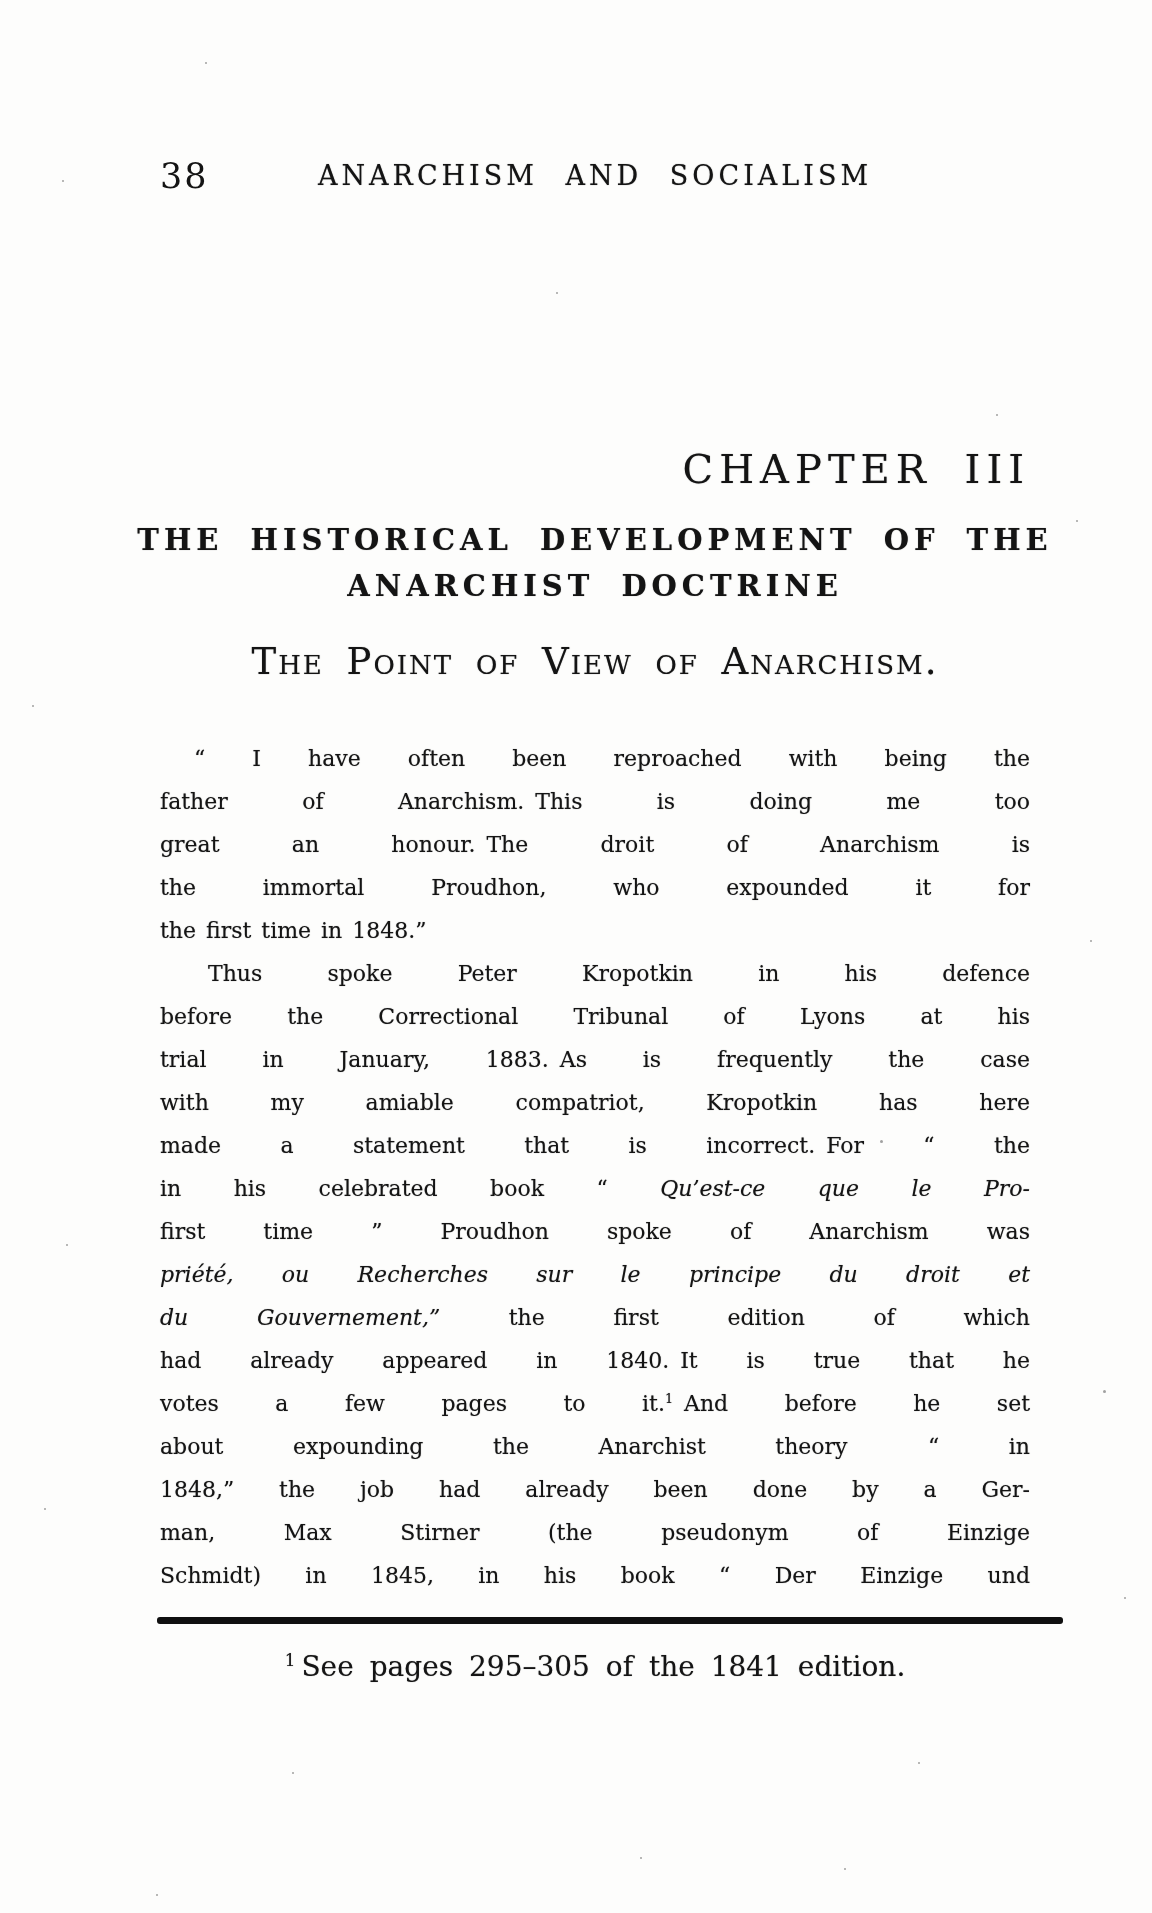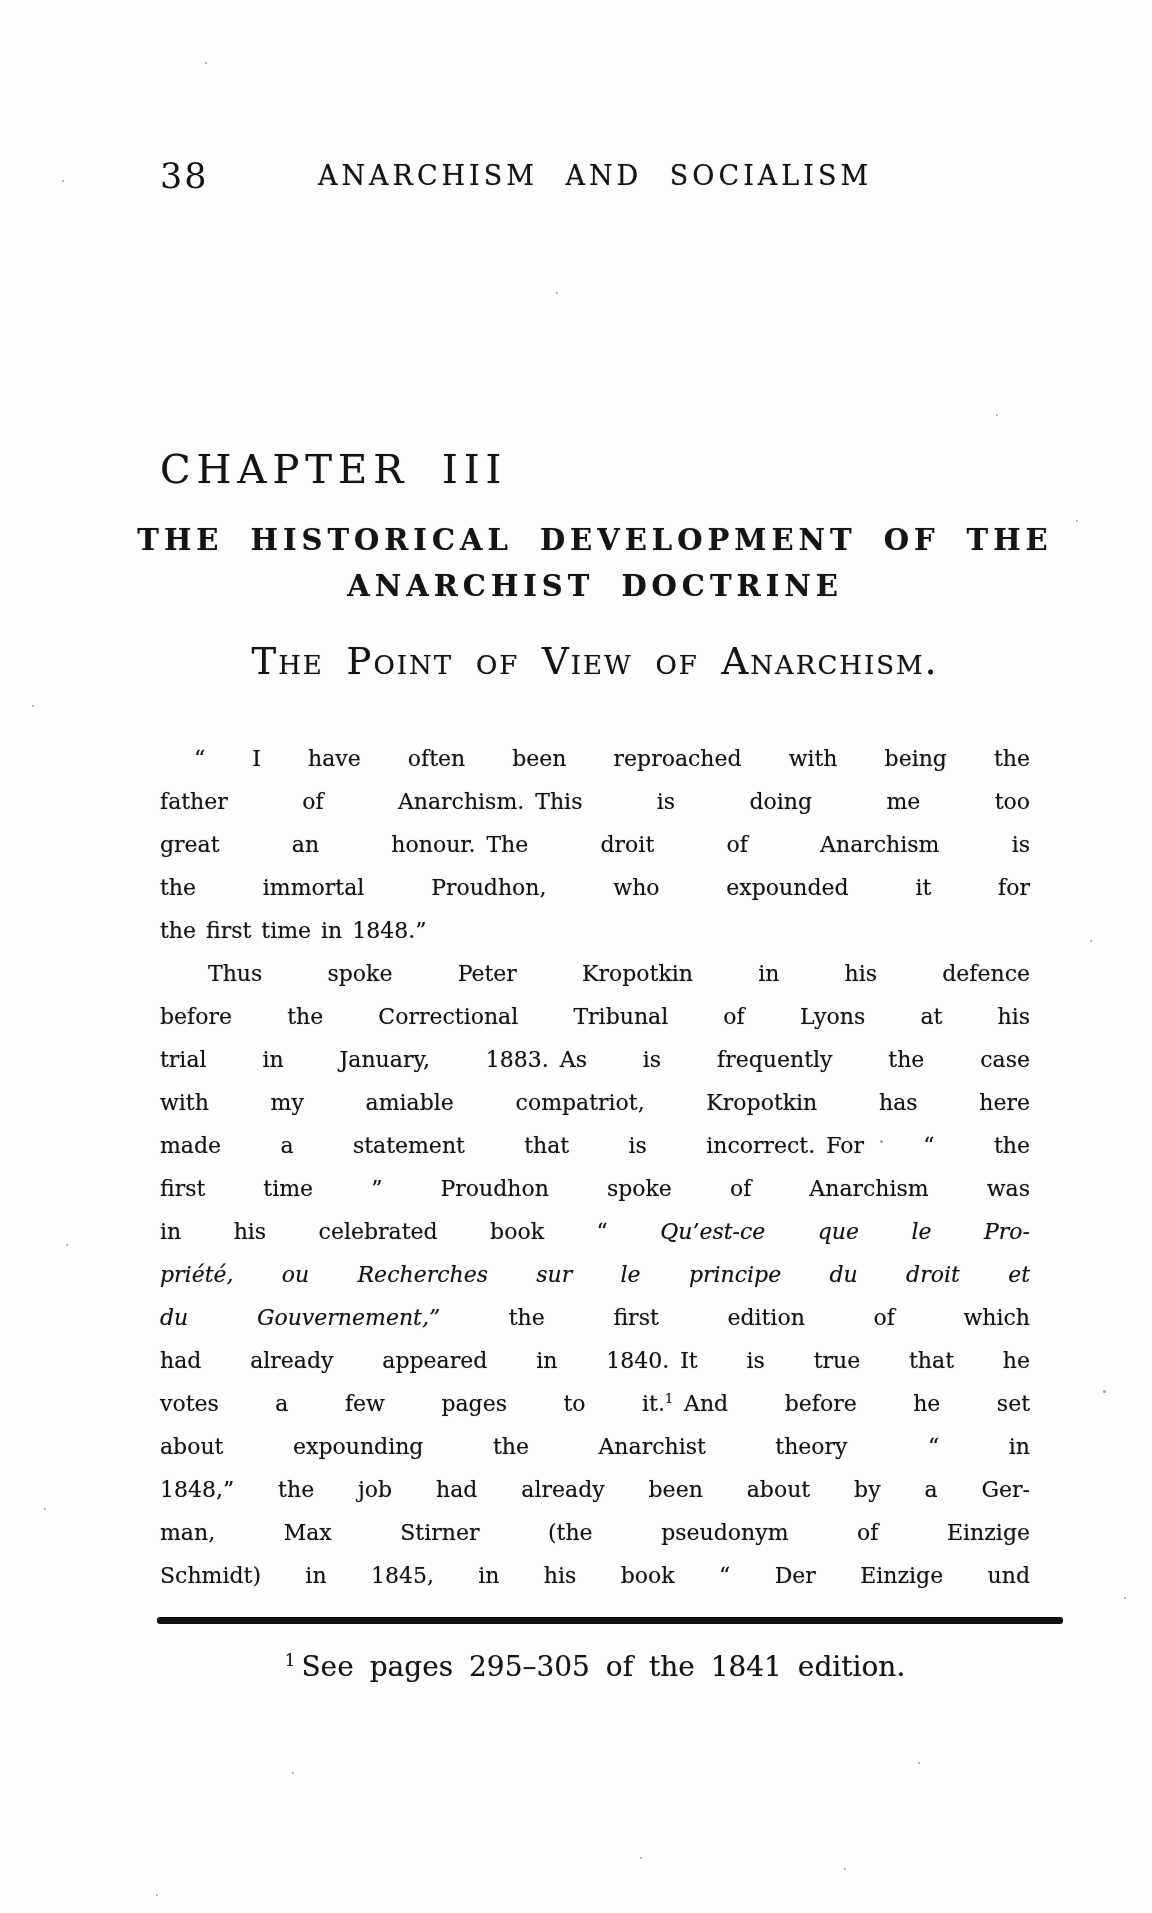--- a/index.html
+++ b/index.html
@@ -22,21 +22,21 @@
   }
   .running-head {
     position: absolute; left: 0; right: 0; top: 8px;
     text-align: center;
     font-size: 27px; letter-spacing: 4px; word-spacing: 15px;
     text-shadow: 0 0 1px rgba(10,10,10,0.55);
   }
 
   .chapter-title {
     position: absolute; top: 446px; left: 160px; width: 870px; margin: 0;
-    text-align: left; font-weight: normal;
+    text-align: right; font-weight: normal;
     font-size: 40px; letter-spacing: 6px; word-spacing: 14px;
     text-shadow: 0 0 1px rgba(10,10,10,0.5);
   }
 
   .chapter-subtitle {
     position: absolute; top: 517px; left: 130px; width: 930px; margin: 0;
     text-align: center; font-weight: bold;
     font-size: 29px; line-height: 46px;
     letter-spacing: 5px; word-spacing: 12px;
     text-shadow: 0 0 1px rgba(10,10,10,0.45);
@@ -106,28 +106,28 @@
       <div class="body-line" style="padding-left: 34px;"><span class="seg-normal">“ I have often been reproached with being the</span></div>
       <div class="body-line"><span class="seg-normal">father of Anarchism. This is doing me too</span></div>
       <div class="body-line"><span class="seg-normal">great an honour. The droit of Anarchism is</span></div>
       <div class="body-line"><span class="seg-normal">the immortal Proudhon, who expounded it for</span></div>
       <div class="body-line no-justify"><span class="seg-normal">the first time in 1848.”</span></div>
       <div class="body-line" style="padding-left: 48px;"><span class="seg-normal">Thus spoke Peter Kropotkin in his defence</span></div>
       <div class="body-line"><span class="seg-normal">before the Correctional Tribunal of Lyons at his</span></div>
       <div class="body-line"><span class="seg-normal">trial in January, 1883. As is frequently the case</span></div>
       <div class="body-line"><span class="seg-normal">with my amiable compatriot, Kropotkin has here</span></div>
       <div class="body-line"><span class="seg-normal">made a statement that is incorrect. For “ the</span></div>
+      <div class="body-line"><span class="seg-normal">in his celebrated book “ </span><span class="seg-italic">Qu’est-ce que le Pro-</span></div>
       <div class="body-line"><span class="seg-normal">first time ” Proudhon spoke of Anarchism was</span></div>
-      <div class="body-line"><span class="seg-normal">in his celebrated book “ </span><span class="seg-italic">Qu’est-ce que le Pro-</span></div>
       <div class="body-line"><span class="seg-italic">priété, ou Recherches sur le principe du droit et</span></div>
       <div class="body-line"><span class="seg-italic">du Gouvernement,”</span><span class="seg-normal"> the first edition of which</span></div>
       <div class="body-line"><span class="seg-normal">had already appeared in 1840. It is true that he</span></div>
       <div class="body-line"><span class="seg-normal">votes a few pages to it.</span><span class="seg-sup">1</span><span class="seg-normal"> And before he set</span></div>
       <div class="body-line"><span class="seg-normal">about expounding the Anarchist theory  “ in</span></div>
-      <div class="body-line"><span class="seg-normal">1848,” the job had already been about by a Ger-</span></div>
+      <div class="body-line"><span class="seg-normal">1848,” the job had already been done by a Ger-</span></div>
       <div class="body-line"><span class="seg-normal">man, Max Stirner (the pseudonym of Einzige</span></div>
       <div class="body-line"><span class="seg-normal">Schmidt) in 1845, in his book “ Der Einzige und</span></div>
     </main>
 
   <div class="footnote-rule"></div>
 
   <div class="footnote">
     <sup>1</sup><span>See pages 295–305 of the 1841 edition.</span>
   </div>
 

